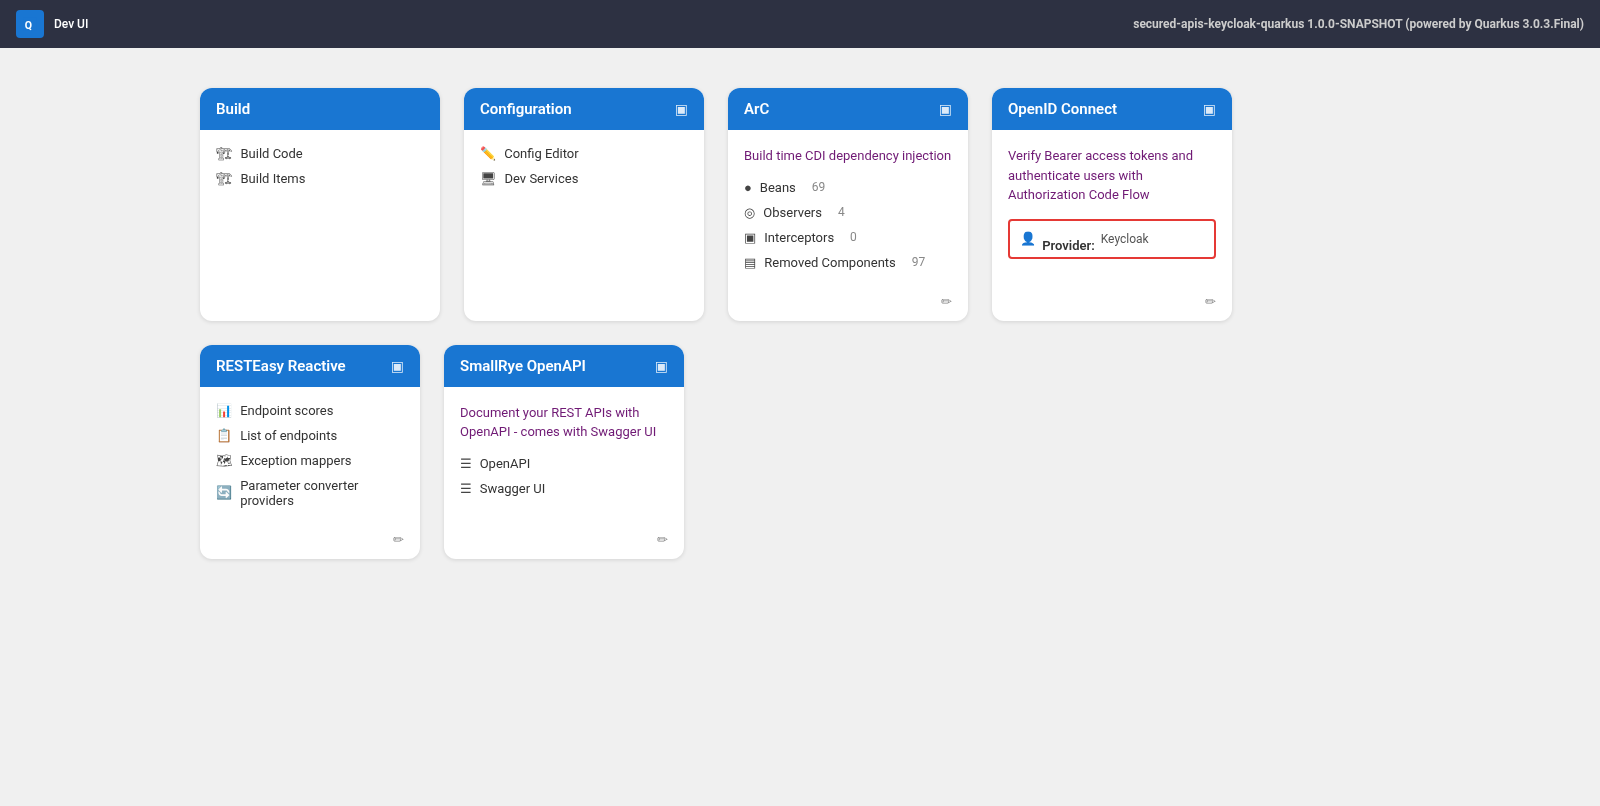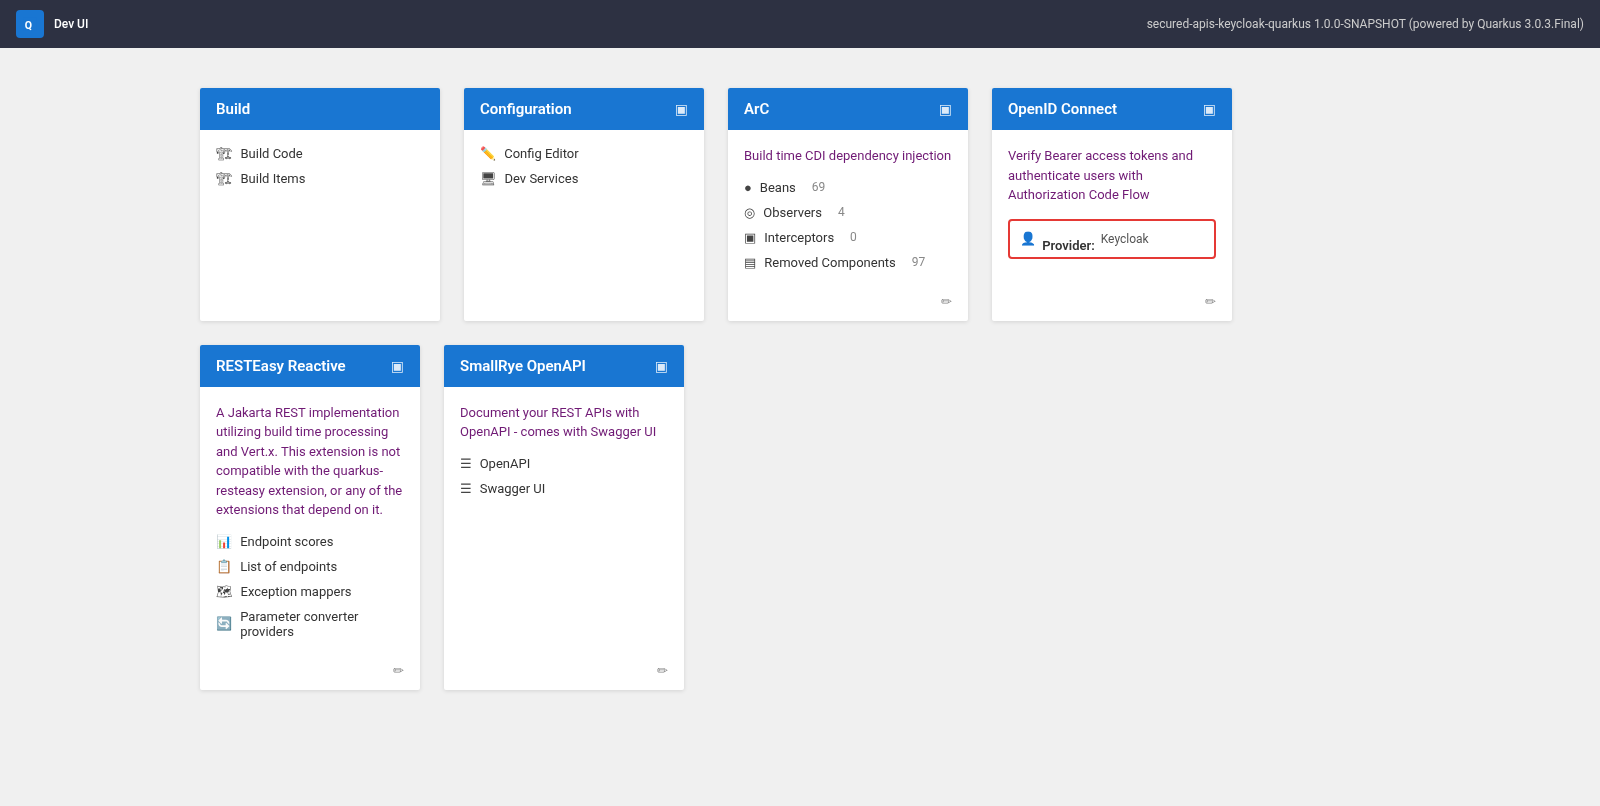--- a/index.html
+++ b/index.html
@@ -34,37 +34,38 @@
     }
     .topbar-logo svg { width: 18px; height: 18px; }
     .topbar-title {
       font-size: 12px;
       font-weight: 500;
       color: #fff;
     }
     .topbar-right {
       font-size: 12px;
       color: #ccc;
+      font-weight: bold;
     }
     
     .main {
       padding: 40px 200px;
       display: flex;
       flex-direction: column;
       gap: 24px;
     }
     .cards-row {
       display: flex;
       gap: 24px;
       flex-wrap: wrap;
     }
     
     .card {
       background: #fff;
-      border-radius: 2px;
+      border-radius: 12px;
       box-shadow: 0 1px 4px rgba(0,0,0,0.12);
       width: 240px;
       display: flex;
       flex-direction: column;
       overflow: hidden;
     }
     .card-header {
       background: #1976d2;
       color: #fff;
       padding: 12px 16px;
@@ -252,21 +253,20 @@
   </div>
 
   <div class="cards-row">
 
     <div class="card" style="width:220px;">
       <div class="card-header">
         <span class="card-header-title">RESTEasy Reactive</span>
         <span class="card-header-icon">▣</span>
       </div>
       <div class="card-body">
-        <span class="card-description">A Jakarta REST implementation utilizing build time processing and Vert.x. This extension is not compatible with the quarkus-resteasy extension, or any of the extensions that depend on it.</span>
         <a class="card-link">
           <span class="card-link-icon">📊</span>
           <span>Endpoint scores</span>
         </a>
         <a class="card-link">
           <span class="card-link-icon">📋</span>
           <span>List of endpoints</span>
         </a>
         <a class="card-link">
           <span class="card-link-icon">🗺</span>

